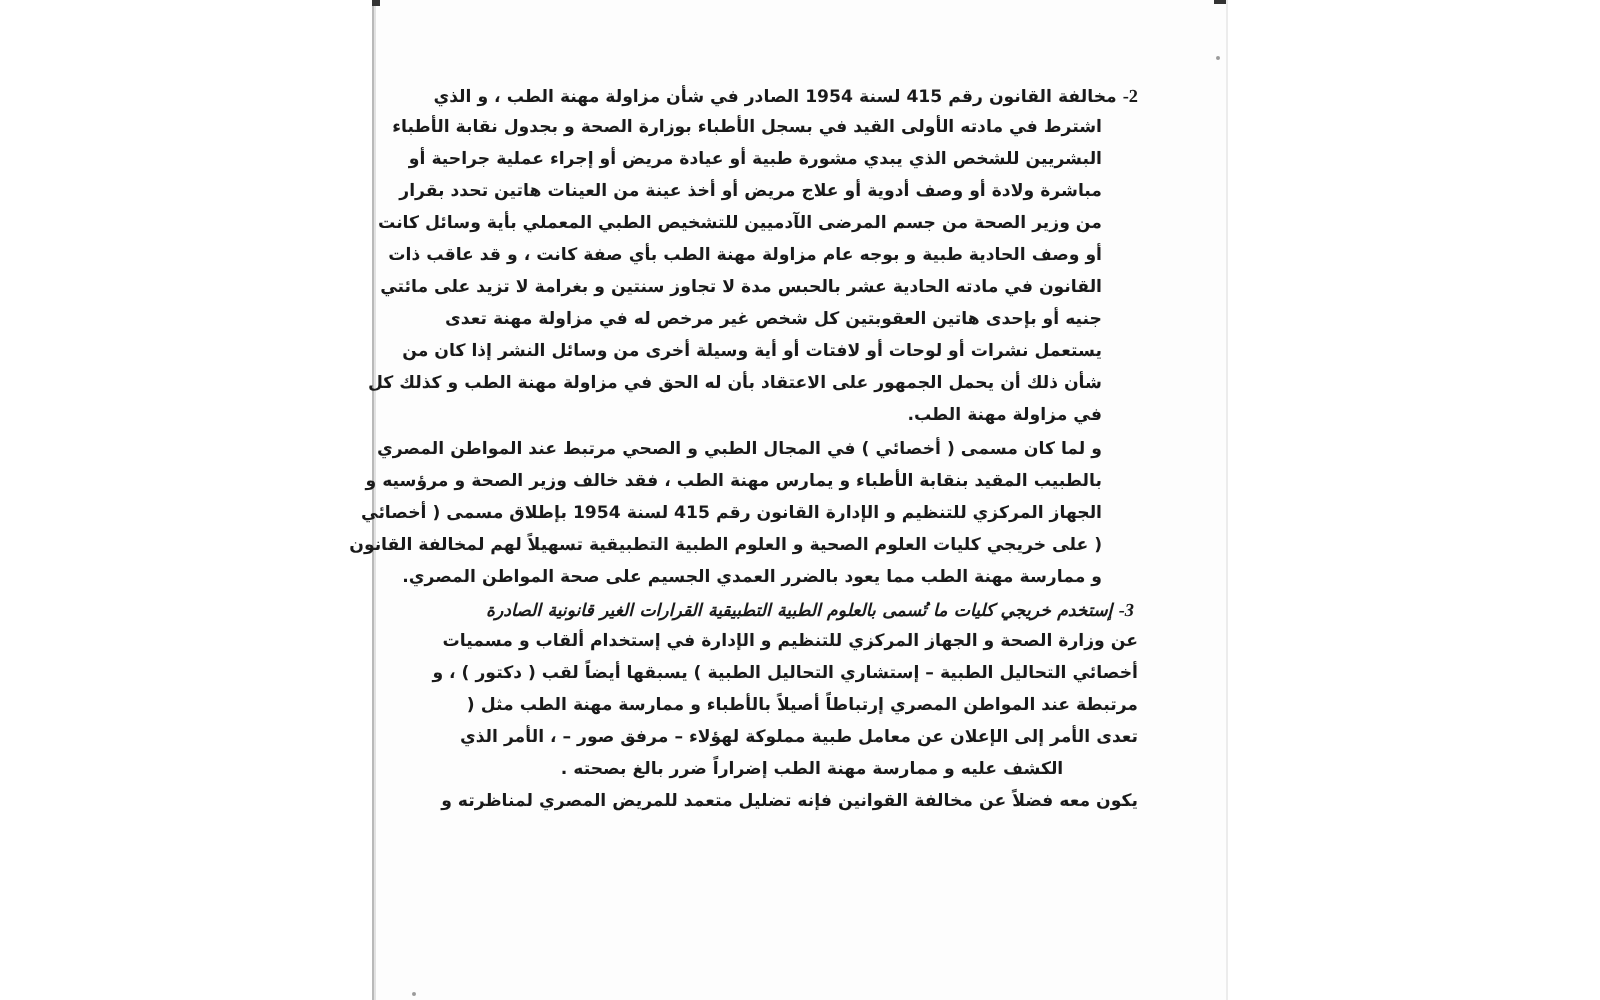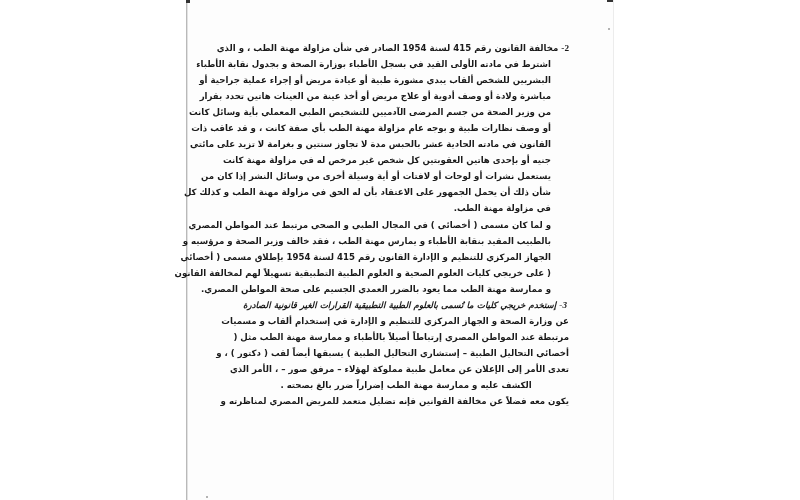--- a/index.html
+++ b/index.html
@@ -97,26 +97,26 @@
 <div class="speck" style="left:206px;top:496px;"></div>
 
 <div class="text-block">
 
   <div>
     <span class="line">
       <span class="num">2-</span>
       <span>مخالفة القانون رقم 415 لسنة 1954 الصادر في شأن مزاولة مهنة الطب ، و الذي</span>
     </span>
     <span class="line indent-body">اشترط في مادته الأولى القيد في بسجل الأطباء بوزارة الصحة و بجدول نقابة الأطباء</span>
-    <span class="line indent-body">البشريين للشخص ألقاب يبدي مشورة طبية أو عيادة مريض أو إجراء عملية جراحية أو</span>
+    <span class="line indent-body">البشريين للشخص الذي يبدي مشورة طبية أو عيادة مريض أو إجراء عملية جراحية أو</span>
     <span class="line indent-body">مباشرة ولادة أو وصف أدوية أو علاج مريض أو أخذ عينة من العينات هاتين تحدد بقرار</span>
     <span class="line indent-body">من وزير الصحة من جسم المرضى الآدميين للتشخيص الطبي المعملي بأية وسائل كانت</span>
-    <span class="line indent-body">أو وصف نظارات طبية و بوجه عام مزاولة مهنة الطب بأي صفة كانت ، و قد عاقب ذات</span>
+    <span class="line indent-body">أو وصف الحادية طبية و بوجه عام مزاولة مهنة الطب بأي صفة كانت ، و قد عاقب ذات</span>
     <span class="line indent-body">القانون في مادته الحادية عشر بالحبس مدة لا تجاوز سنتين و بغرامة لا تزيد على مائتي</span>
-    <span class="line indent-body">جنيه أو بإحدى هاتين العقوبتين كل شخص غير مرخص له في مزاولة مهنة كانت</span>
+    <span class="line indent-body">جنيه أو بإحدى هاتين العقوبتين كل شخص غير مرخص له في مزاولة مهنة تعدى</span>
     <span class="line indent-body">يستعمل نشرات أو لوحات أو لافتات أو أية وسيلة أخرى من وسائل النشر إذا كان من</span>
     <span class="line indent-body">
       <span>شأن ذلك أن </span><span class="u">يحمل الجمهور على الاعتقاد بأن له الحق في مزاولة مهنة الطب و كذلك كل</span>
     </span>
     <span class="line indent-body last">
       <span class="u">في مزاولة مهنة الطب.</span>
     </span>
 
     <span class="line indent-body">و لما كان مسمى ( أخصائي ) في المجال الطبي و الصحي مرتبط عند المواطن المصري</span>
     <span class="line indent-body">بالطبيب المقيد بنقابة الأطباء و يمارس مهنة الطب ، فقد خالف وزير الصحة و مرؤسيه و</span>
@@ -125,24 +125,24 @@
     <span class="line indent-body last">و ممارسة مهنة الطب مما يعود بالضرر العمدي الجسيم على صحة المواطن المصري.</span>
   </div>
 
   <div>
     <span class="line" style="padding-right:2px;font-style:italic;">
       <span class="num">3-</span>
       <span>إستخدم خريجي كليات ما تُسمى بالعلوم الطبية التطبيقية القرارات الغير قانونية الصادرة</span>
     </span>
     <span class="line center">عن وزارة الصحة و الجهاز المركزي للتنظيم و الإدارة في إستخدام ألقاب و مسميات</span>
     <span class="line center">
-      <span>مرتبطة عند المواطن المصري </span><span class="u">إرتباطاً أصيلاً بالأطباء و ممارسة مهنة الطب مثل (</span>
+      <span class="u">أخصائي التحاليل الطبية – إستشاري التحاليل الطبية ) يسبقها أيضاً لقب ( دكتور ) ، و</span>
     </span>
     <span class="line center">
-      <span class="u">أخصائي التحاليل الطبية – إستشاري التحاليل الطبية ) يسبقها أيضاً لقب ( دكتور ) ، و</span>
+      <span>مرتبطة عند المواطن المصري </span><span class="u">إرتباطاً أصيلاً بالأطباء و ممارسة مهنة الطب مثل (</span>
     </span>
     <span class="line center">
       <span class="u">تعدى الأمر إلى الإعلان عن معامل طبية مملوكة لهؤلاء – مرفق صور – ، الأمر الذي</span>
     </span>
     <span class="line center">
       <span class="u">الكشف عليه و ممارسة مهنة الطب إضراراً ضرر بالغ بصحته</span><span> .</span>
     </span>
     <span class="line center">
       <span class="u">يكون معه فضلاً عن مخالفة القوانين فإنه تضليل متعمد للمريض المصري لمناظرته و</span>
     </span>

